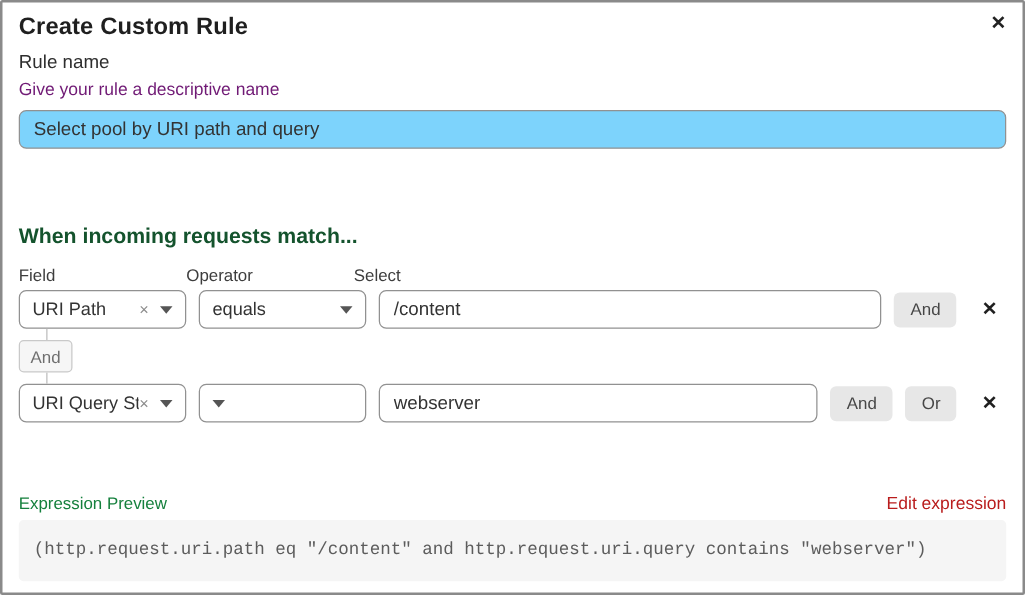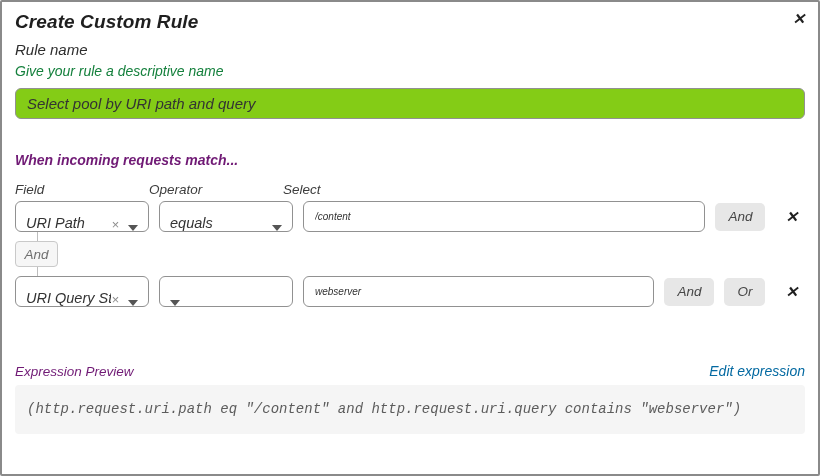--- a/index.html
+++ b/index.html
@@ -1,15 +1,15 @@
 <!DOCTYPE html>
 <html><head>
 <meta charset="utf-8">
 <style>
-  * { box-sizing: border-box; margin: 0; padding: 0; font-style: italic; }
+  * { box-sizing: border-box; margin: 0; padding: 0; }
   html, body { background: #fff; }
   body {
     font-family: "Liberation Sans", sans-serif;
     width: 820px;
     height: 476px;
     position: relative;
   }
   .dialog {
     width: 820px;
     height: 476px;
@@ -38,41 +38,41 @@
     padding: 2px;
   }
   .rule-name-label {
     margin-top: 8px;
     font-size: 15px;
     color: #2e2e2e;
   }
   .rule-name-desc {
     margin-top: 5px;
     font-size: 14px;
-    color: #15803d;
+    color: #701a75;
   }
   .text-input {
     display: block;
     width: 100%;
     height: 31px;
     margin-top: 9px;
     border: 1px solid #919191;
     border-radius: 6px;
     padding: 0 11px;
     font-family: "Liberation Sans", sans-serif;
     font-size: 15px;
     color: #333;
-    background: #84cc16;
+    background: #7dd3fc;
     outline: none;
   }
   .match-heading {
-    margin-top: 33px;
-    font-size: 14px;
-    font-weight: 700;
-    color: #701a75;
+    margin-top: 60px;
+    font-size: 17px;
+    font-weight: 700;
+    color: #14532d;
   }
   .col-labels {
     margin-top: 14px;
     display: flex;
     gap: 0;
     font-size: 13.5px;
     color: #3d3d3d;
   }
   .col-labels .col-field, .col-labels .col-operator { width: 134px; }
   .cond-row {
@@ -81,21 +81,21 @@
     gap: 10px;
     align-items: center;
   }
   .select-box {
     width: 134px;
     min-width: 134px;
     height: 31px;
     border: 1px solid #919191;
     border-radius: 6px;
     display: flex;
-    align-items: flex-end;
+    align-items: center;
     padding: 0 10px;
     cursor: pointer;
     background: #fff;
   }
   .select-box .sel-label {
     flex: 1;
     font-size: 14.5px;
     color: #333;
     white-space: nowrap;
     overflow: hidden;
@@ -112,21 +112,21 @@
     border-right: 5px solid transparent;
     border-top: 6px solid #555;
   }
   .value-input {
     flex: 1;
     height: 31px;
     border: 1px solid #919191;
     border-radius: 6px;
     padding: 0 11px;
     font-family: "Liberation Sans", sans-serif;
-    font-size: 10px;
+    font-size: 15px;
     color: #333;
     outline: none;
     min-width: 0;
   }
   .logic-btn {
     height: 28px;
     padding: 0 13px;
     background: #e7e7e7;
     border: none;
     border-radius: 5px;
@@ -172,25 +172,25 @@
     color: #6f6f6f;
   }
   .preview-header {
     margin-top: 56px;
     display: flex;
     justify-content: space-between;
     align-items: baseline;
   }
   .preview-label {
     font-size: 13.5px;
-    color: #701a75;
+    color: #15803d;
   }
   .edit-link {
     font-size: 14px;
-    color: #0369a1;
+    color: #b91c1c;
     text-decoration: none;
     cursor: pointer;
   }
   .code-block {
     margin-top: 6px;
     background: #f5f5f5;
     border-radius: 4px;
     padding: 16px 12px 17px 12px;
     font-family: "Liberation Mono", "DejaVu Sans Mono", monospace;
     font-size: 14px;

